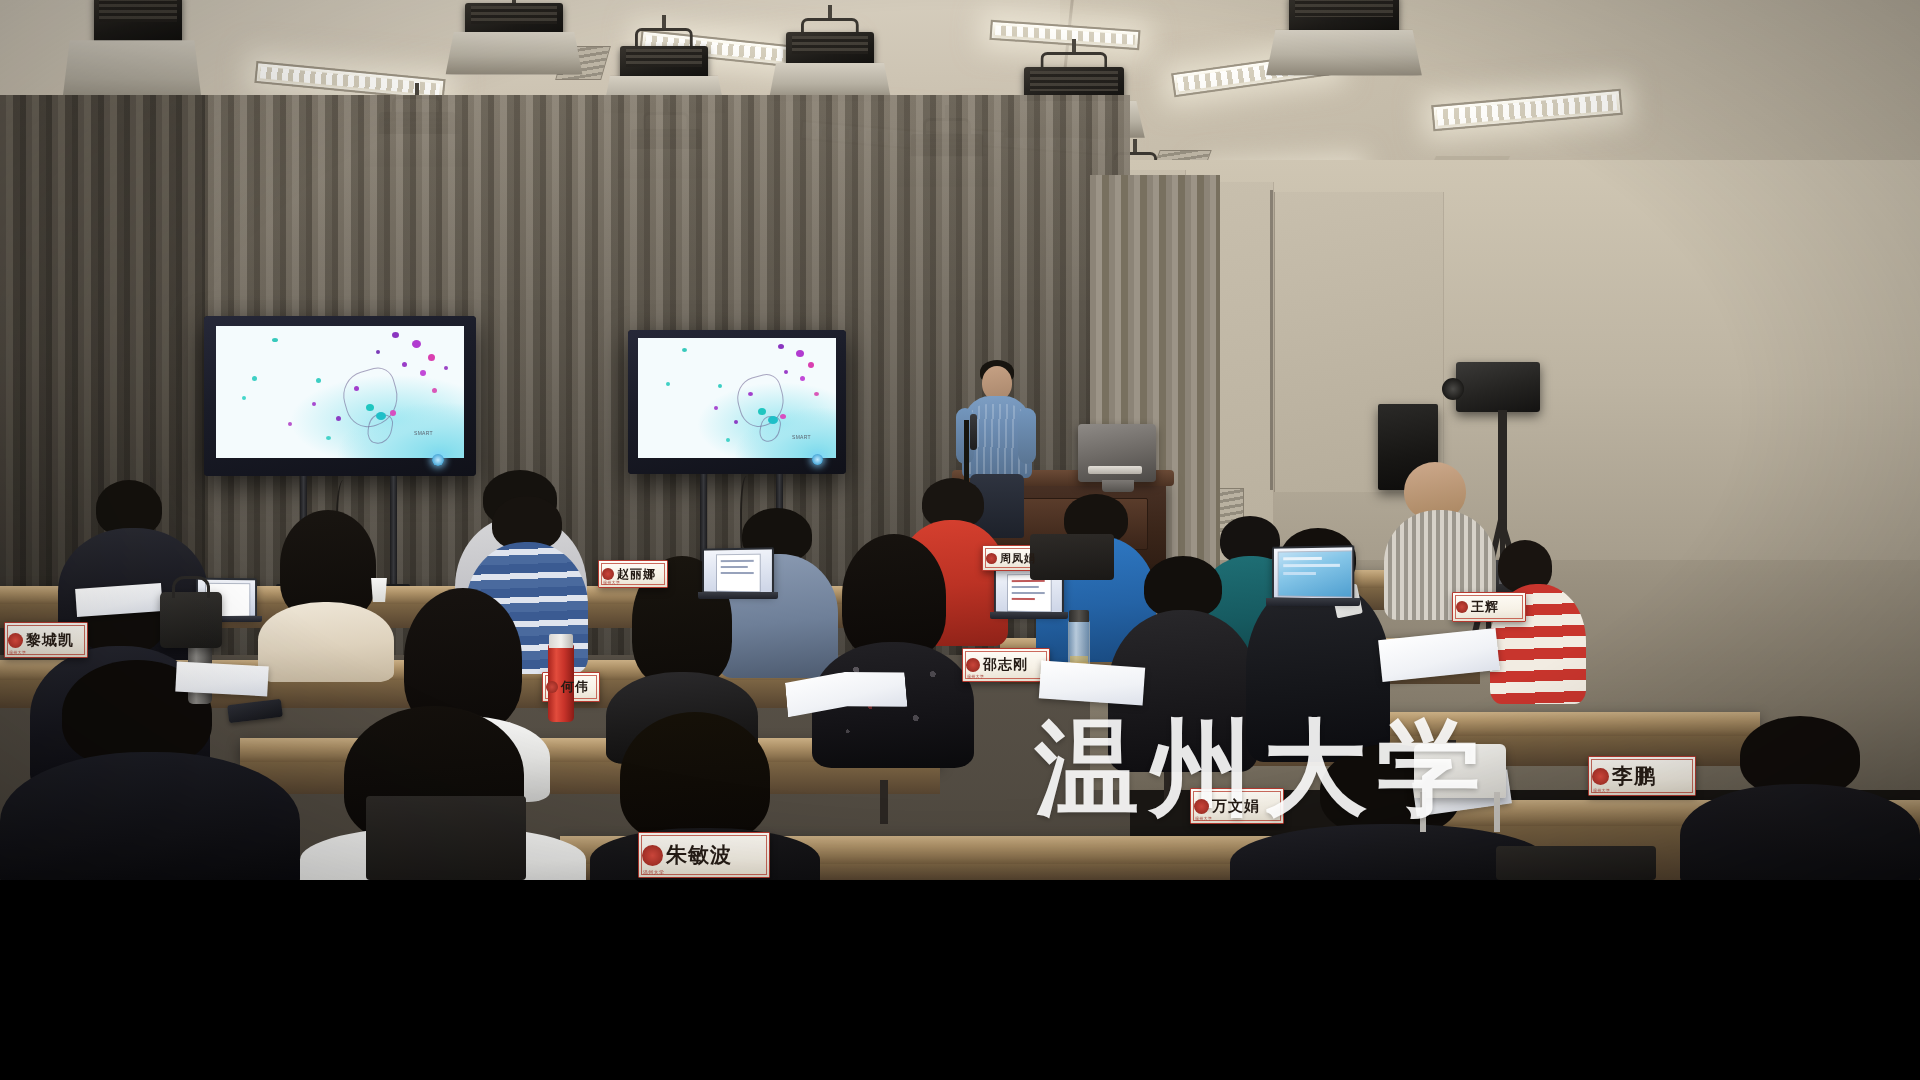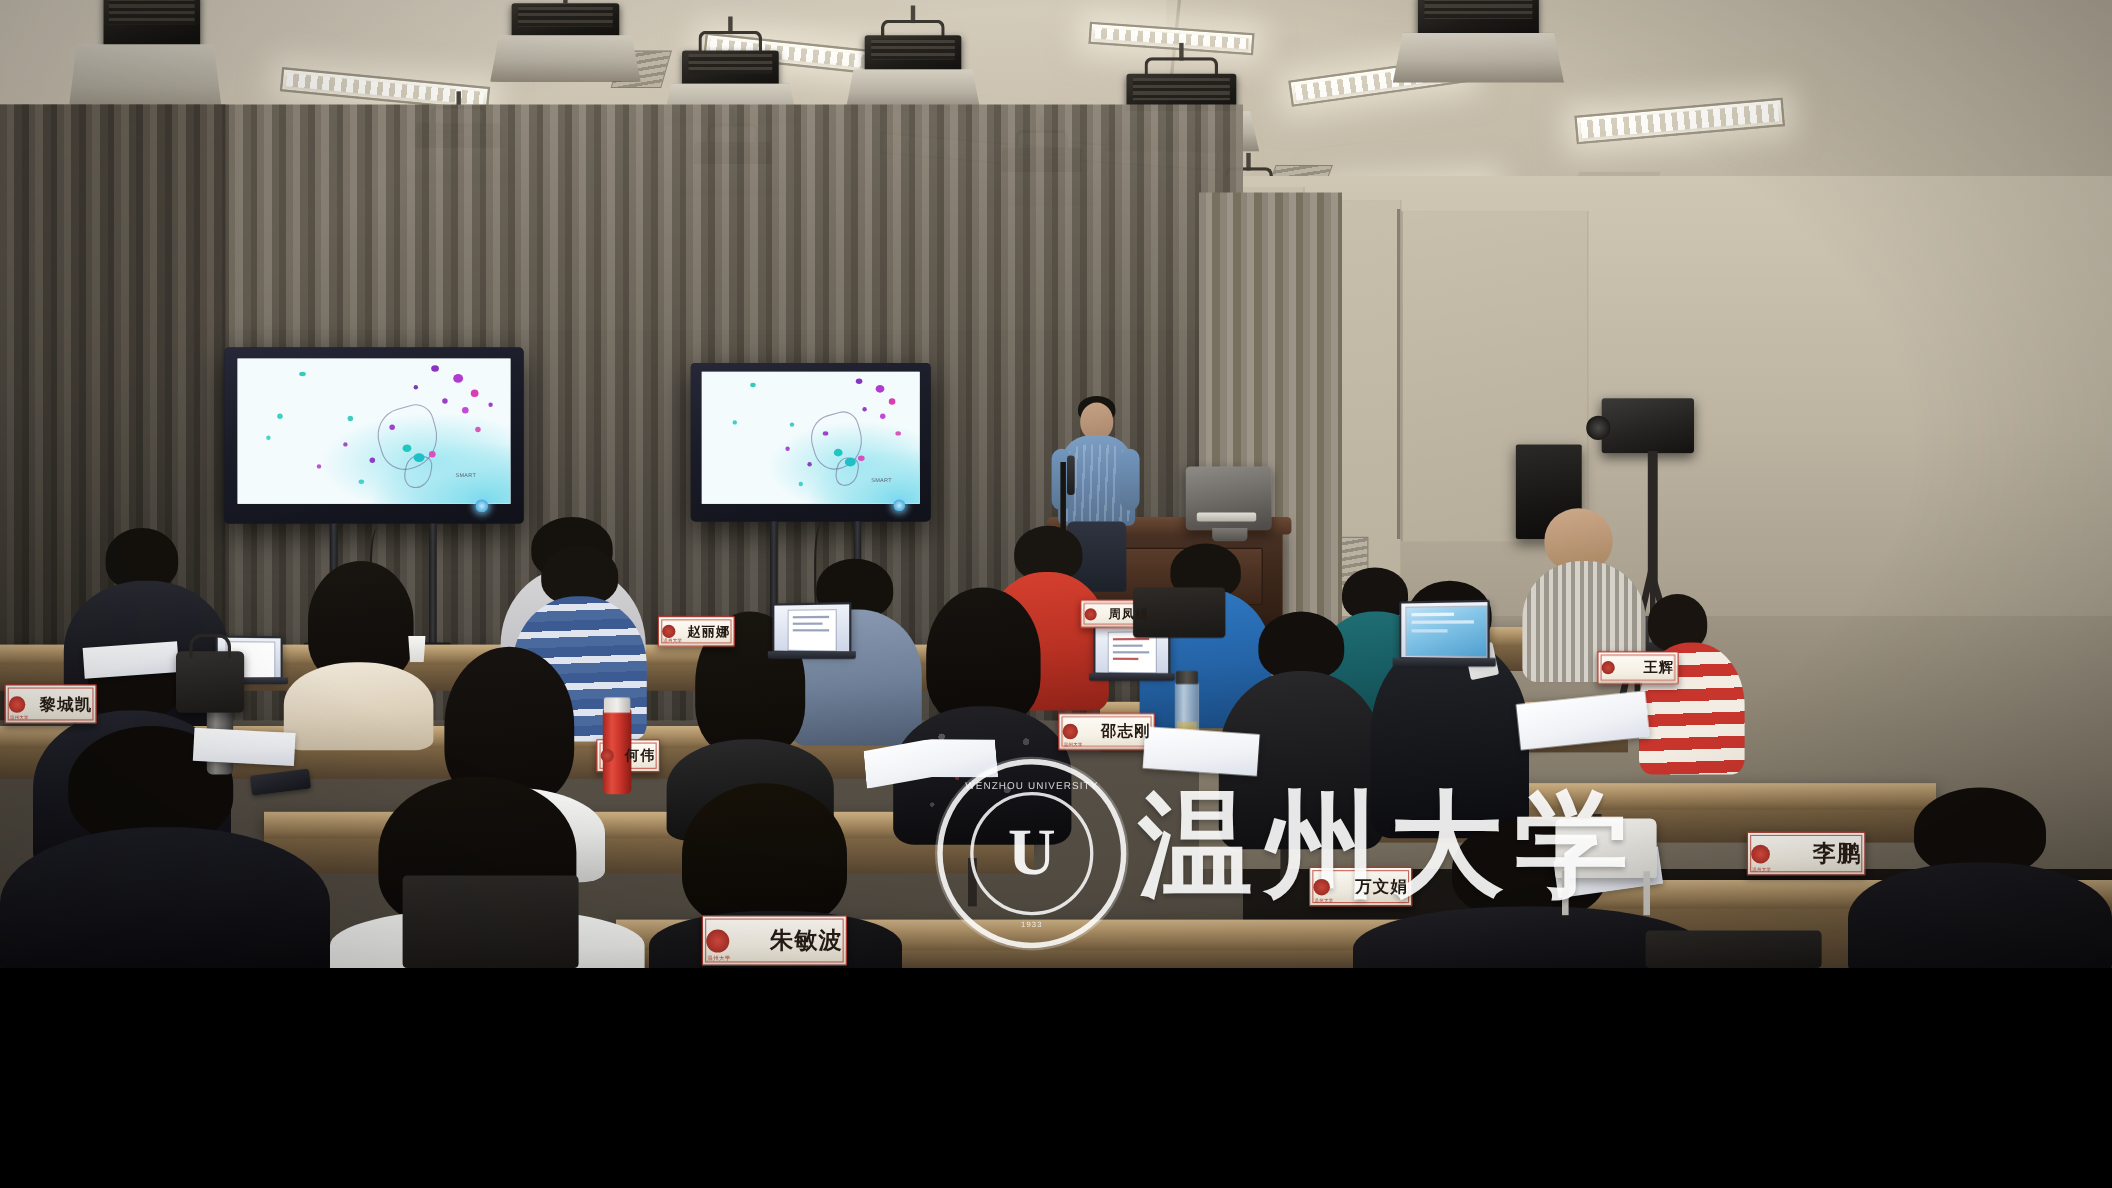--- a/index.html
+++ b/index.html
@@ -253,21 +253,20 @@
   
   .placard {
     position:absolute;
     background:linear-gradient(178deg,#fffdf8 0%,#f6f1e6 60%,#e6dfd0 100%);
     border:1.5px solid #b63a30;
     border-radius:1px;
     box-shadow:0 3px 7px rgba(0,0,0,.4);
     display:flex; align-items:center; gap:3px;
     padding:0 3px;
     overflow:hidden;
-    justify-content:space-between;
   }
   .placard::before{
     content:""; position:absolute; left:2px; right:2px; top:2px; bottom:2px;
     border:1px solid rgba(190,70,55,.8); pointer-events:none;
   }
   .placard-seal {
     flex:0 0 auto; border-radius:50%;
     background:radial-gradient(circle,#c9453a 0%,#9e2e25 70%,#7d201a 100%);
     position:relative; z-index:2;
   }
@@ -853,23 +852,17 @@
   <div class="chair" style="left:1496px;top:846px;width:160px;height:34px;"></div>
 
   <div style="position:absolute;left:228px;top:702px;width:54px;height:18px;background:linear-gradient(170deg,#2e3038,#15161b);border-radius:3px;transform:rotate(-7deg);box-shadow:0 2px 5px rgba(0,0,0,.4);"></div>
 
   <div style="position:absolute;left:160px;top:592px;width:62px;height:56px;background:linear-gradient(170deg,#34322f,#1a1917);border-radius:5px;box-shadow:0 3px 8px rgba(0,0,0,.4);"></div>
   <div style="position:absolute;left:172px;top:576px;width:38px;height:22px;border:3px solid #2a2826;border-bottom:none;border-radius:12px 12px 0 0;"></div>
 
   <div class="vignette"></div>
 
   <div class="watermark">
-    <div class="wm-logo">
-      <div class="wm-ring-text-top">WENZHOU UNIVERSITY</div>
-      <div class="wm-logo-inner"></div>
-      <div class="wm-logo-u">U</div>
-      <div class="wm-ring-text-bot">1933</div>
-    </div>
     <div class="wm-cn">温州大学</div>
   </div>
 
   <div class="bottom-black"></div>
 </div>
 
 </body></html>

